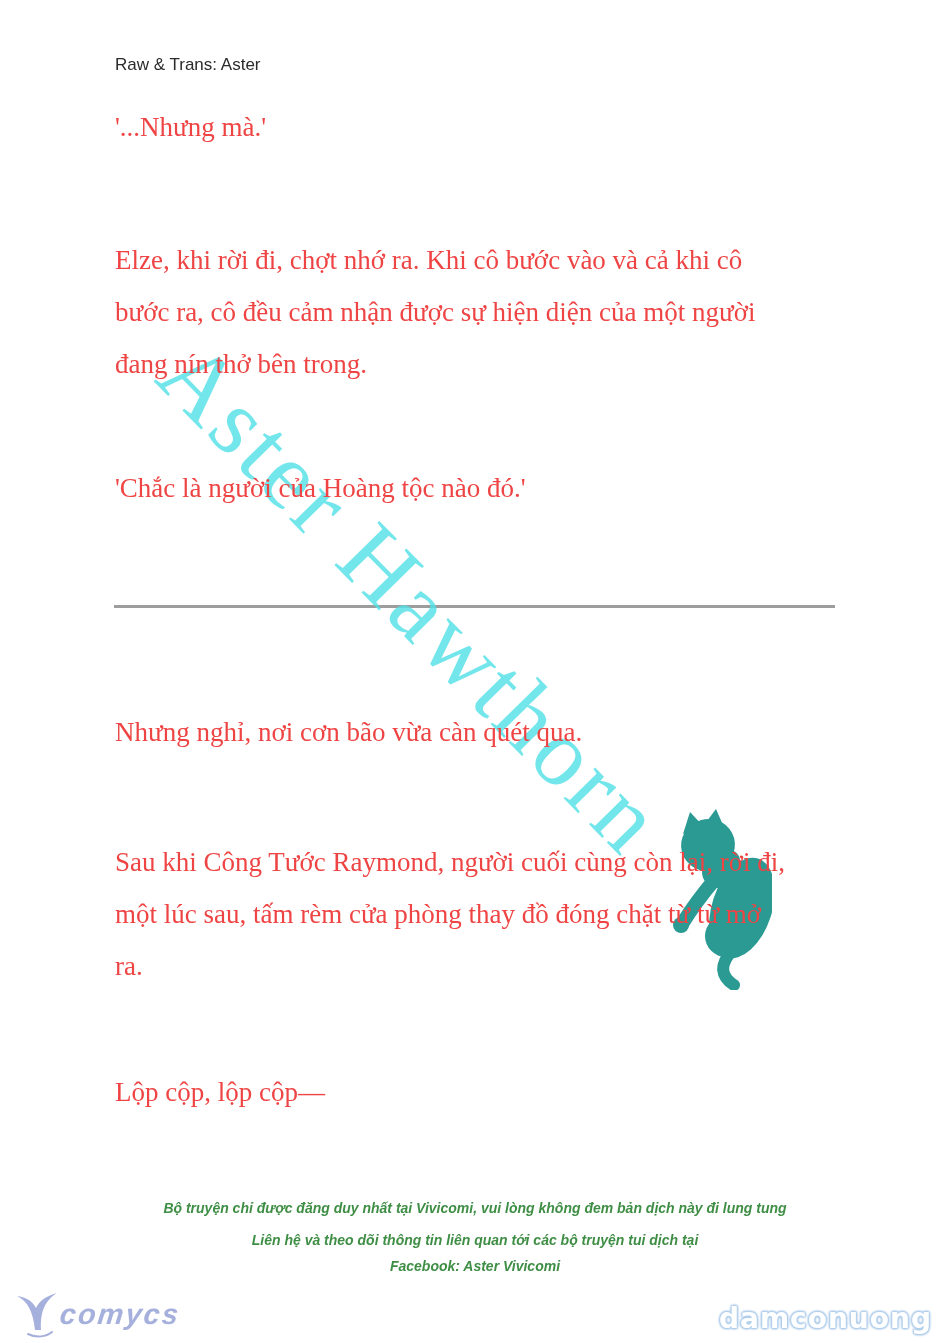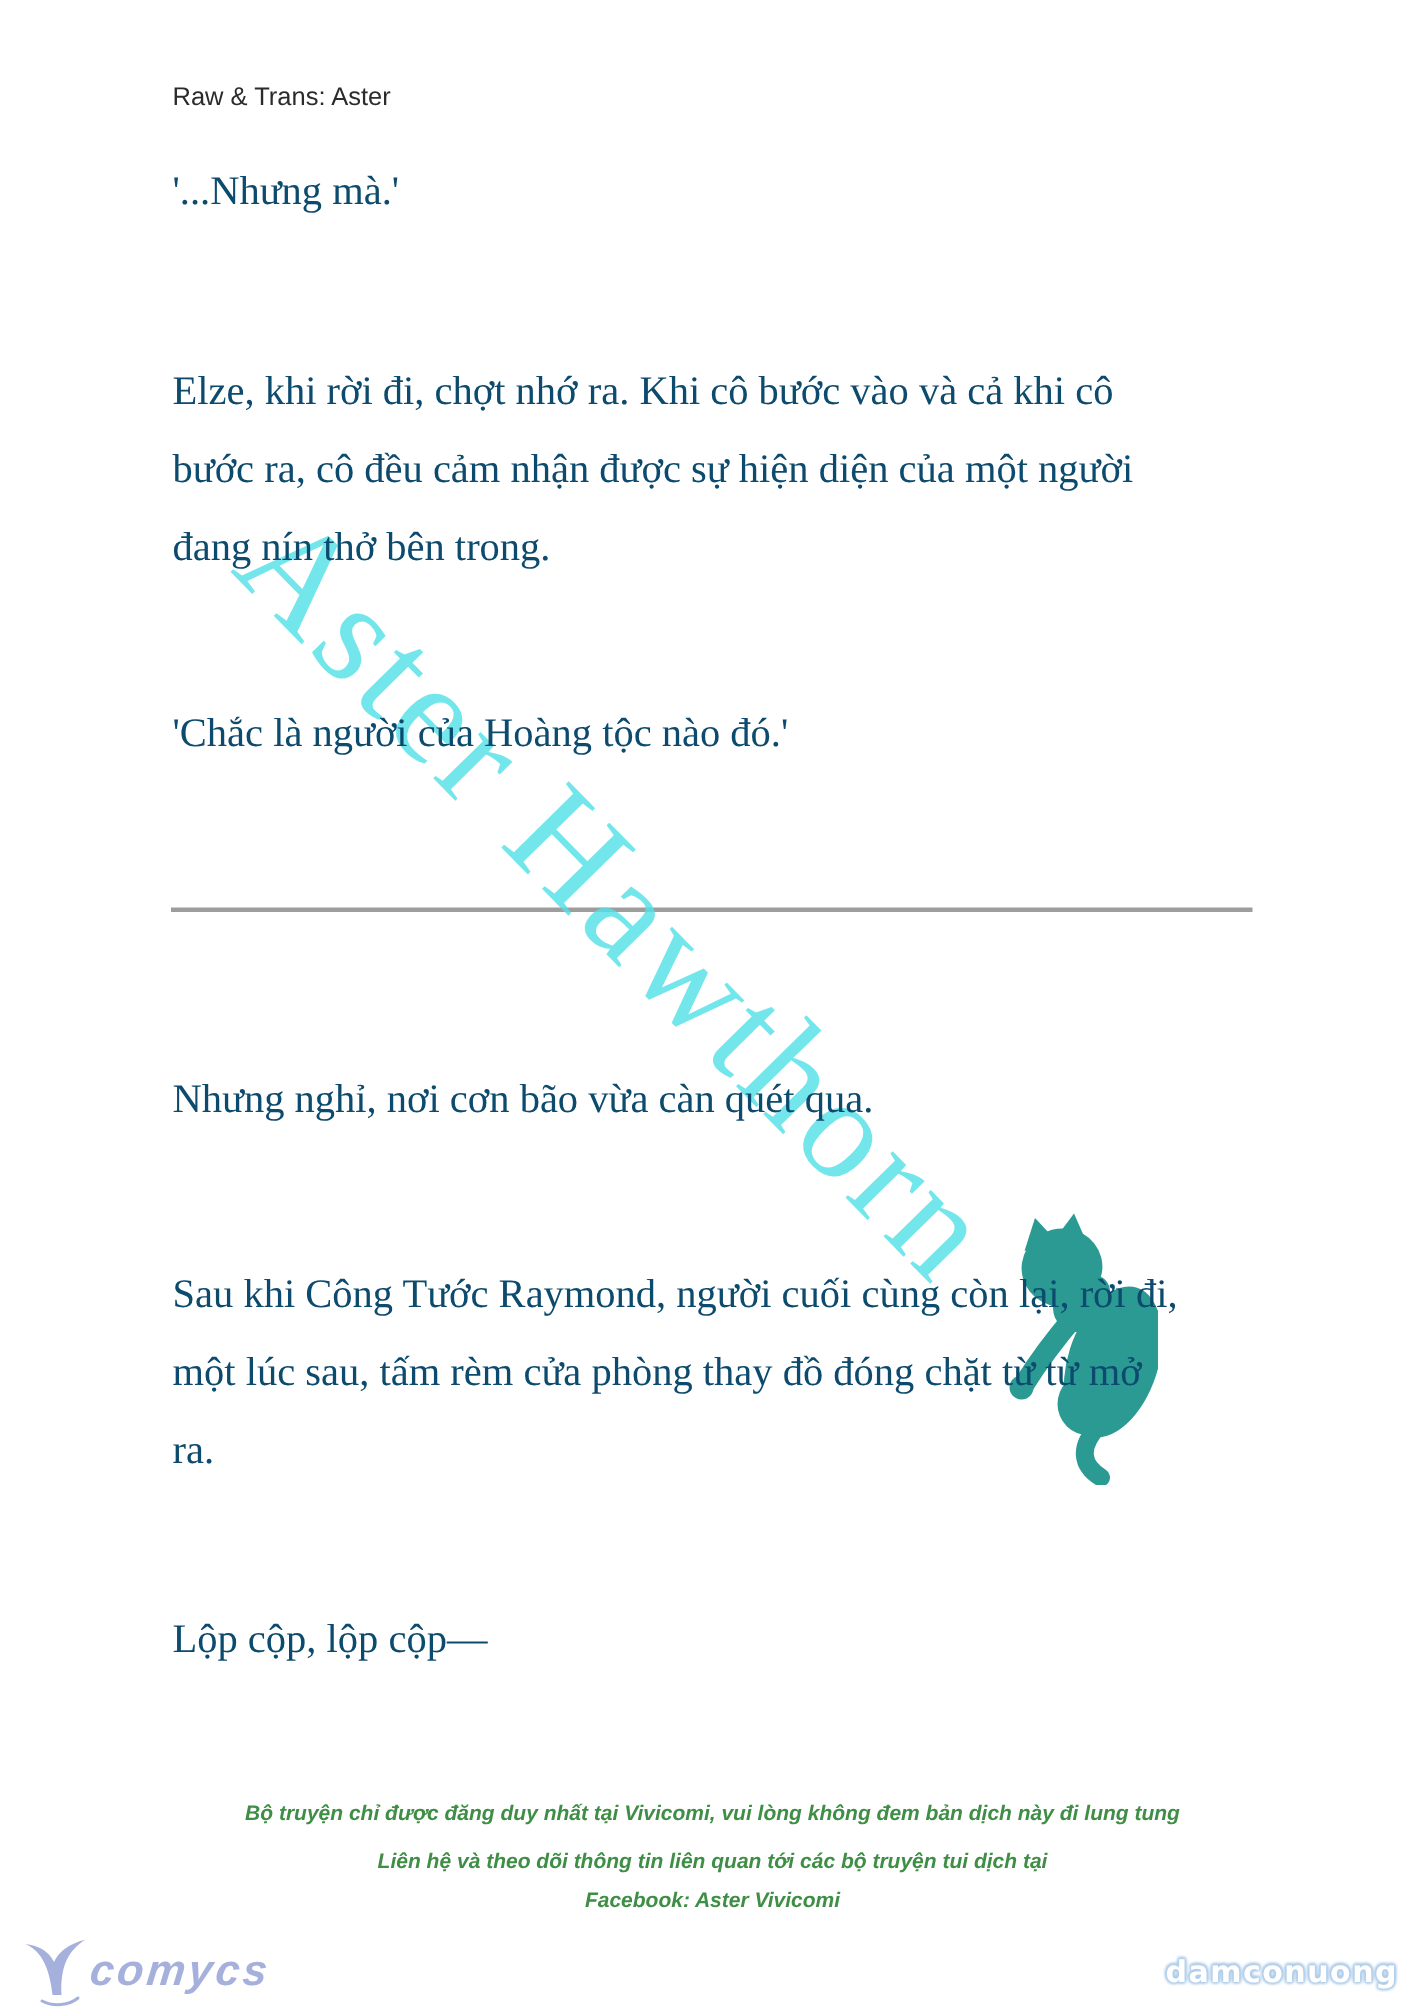--- a/index.html
+++ b/index.html
@@ -15,21 +15,21 @@
   
   .credit {
     left:115px; top:55px;
     font-family:"Liberation Sans", sans-serif;
     font-size:17px; color:#2b2b2b;
     white-space:nowrap;
   }
 
   
   .bodyline {
-    font-size:27px; color:#0c4a6e;
+    font-size:27px; color:#ef4444;
     white-space:nowrap; left:115px;
   }
 
   
   .watermark {
     left:32px; top:532px; width:760px; height:130px;
     display:flex; align-items:center; justify-content:center;
     transform:rotate(45.5deg);
     font-family:"Liberation Serif", serif;
     font-size:96px; letter-spacing:4px;
@@ -67,21 +67,21 @@
     font-style:italic; font-weight:bold;
     font-size:29px; letter-spacing:2px;
     color:#a6b0dc; margin-left:2px; margin-top:6px;
     transform:skewX(-6deg);
   }
 
   
   .damconuong {
     right:18px; top:1302px;
     font-family:"DejaVu Sans", sans-serif;
-    font-weight:bold; font-size:20px; letter-spacing:1px;
+    font-weight:bold; font-size:28px; letter-spacing:1px;
     color:#ffffff;
     text-shadow:
       0 0 1px #bcd7ef, 0 0 2px #b4d2ee, 0 0 3px #aecbe8,
       1px 1px 2px #aecbe8, -1px -1px 2px #aecbe8,
       1px -1px 2px #aecbe8, -1px 1px 2px #aecbe8;
     z-index:4;
   }
 </style>
 </head>
 <body>

